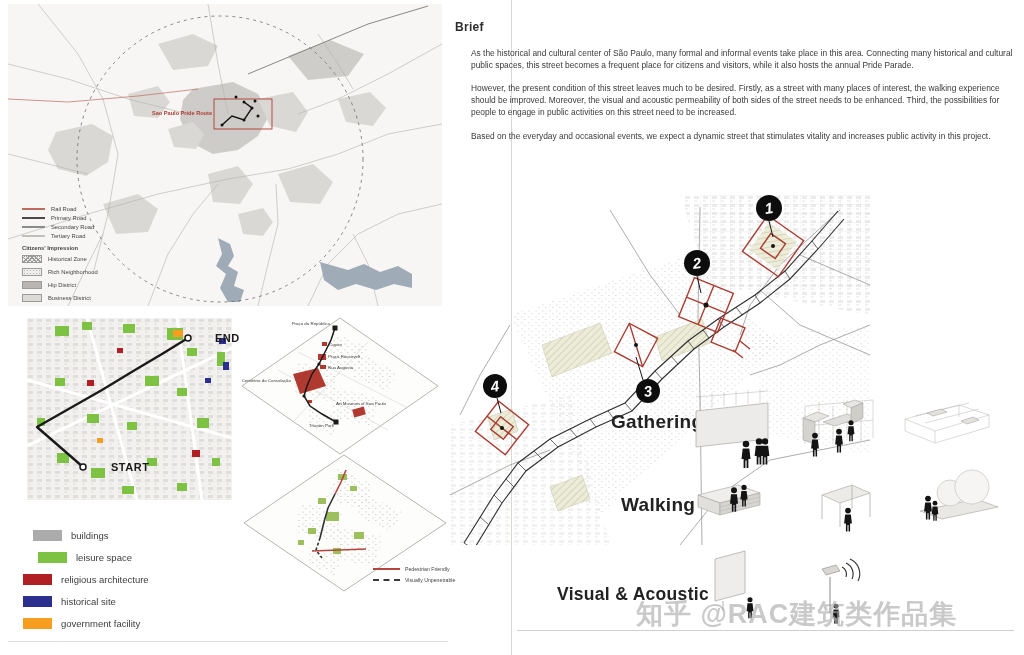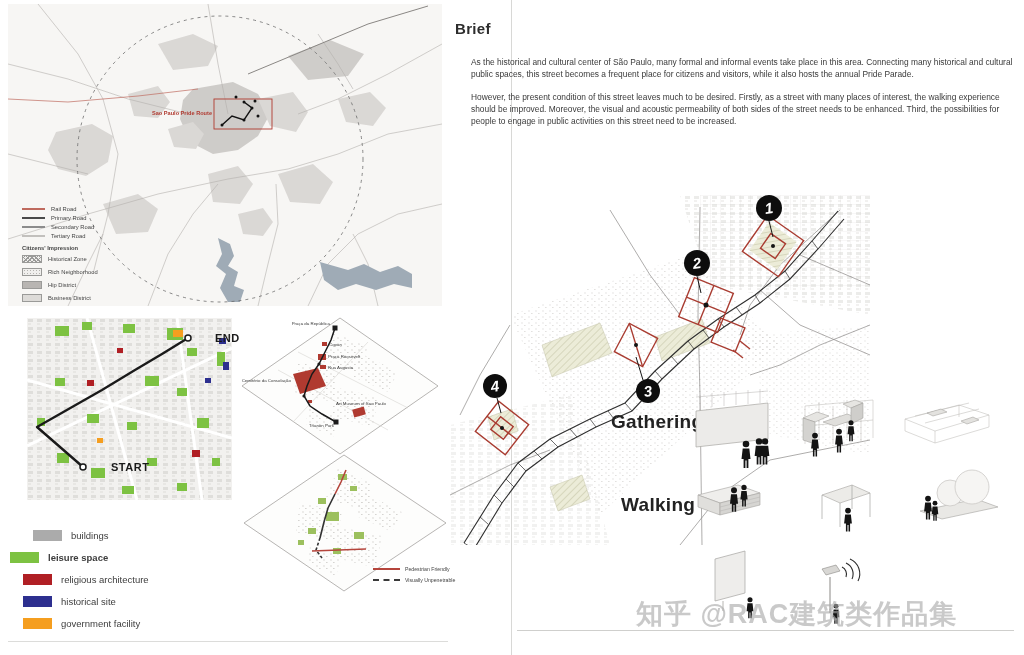--- a/index.html
+++ b/index.html
@@ -4,21 +4,21 @@
 <style>
   html,body{margin:0;padding:0;background:#fff;}
   #page{position:relative;width:1024px;height:655px;background:#fff;overflow:hidden;
         font-family:"Liberation Sans","DejaVu Sans",sans-serif;color:#3c3c3c;}
   .abs{position:absolute;}
   .vline{position:absolute;left:511px;top:0;width:1px;height:655px;background:#d8d8d6;}
   .hrule{position:absolute;height:1px;background:#dcdcda;}
 
   
   #brief{position:absolute;left:455px;top:20px;width:560px;}
-  #brief h1{font-size:15px;font-weight:700;letter-spacing:.3px;color:#2d2d2d;margin:0 0 20px 0;}
+  #brief h1{font-size:12px;font-weight:700;letter-spacing:.3px;color:#2d2d2d;margin:0 0 14px 0;}
   #brief p{font-size:8.4px;line-height:11.7px;margin:0 0 12px 16px;color:#3a3a3a;}
 
   
   .lg-row{position:absolute;display:flex;align-items:center;gap:6px;}
   .lg-line{width:23px;height:1.5px;}
   .lg-lbl{font-size:5.8px;color:#444;white-space:nowrap;}
   .lg-title{position:absolute;font-size:5.8px;color:#444;font-weight:700;}
   .lg-swatch{width:20px;height:8px;border:.5px solid #9a9a98;box-sizing:border-box;}
   [data-pattern="crosshatch"]{background:repeating-linear-gradient(45deg,#9a9a98 0 1px,transparent 1px 3px),
       repeating-linear-gradient(-45deg,#9a9a98 0 1px,transparent 1px 3px),#efeeec;}
@@ -291,41 +291,42 @@
   </div>
   <div class="pm-row" style="left:373px;top:577px;">
     <div class="pm-dash" style="border-top-color: rgb(58, 58, 58);"></div>
     <div class="pm-lbl">Visually Unpenetrable</div>
   </div>
 
   <div class="bl-row" style="left:33px;top:530px;">
     <div class="bl-swatch" style="background-color: rgb(171, 171, 171);"></div>
     <div class="bl-lbl">buildings</div>
   </div>
-  <div class="bl-row" style="left:10px;top:552px;font-weight:bold;">
+  <div class="bl-row" style="left:38px;top:552px;">
     <div class="bl-swatch" style="background-color: rgb(125, 194, 66);"></div>
     <div class="bl-lbl">leisure space</div>
   </div>
   <div class="bl-row" style="left:23px;top:574px;">
     <div class="bl-swatch" style="background-color: rgb(176, 31, 36);"></div>
     <div class="bl-lbl">religious architecture</div>
   </div>
   <div class="bl-row" style="left:23px;top:596px;">
     <div class="bl-swatch" style="background-color: rgb(45, 47, 143);"></div>
     <div class="bl-lbl">historical site</div>
   </div>
   <div class="bl-row" style="left:23px;top:618px;">
     <div class="bl-swatch" style="background-color: rgb(245, 158, 31);"></div>
     <div class="bl-lbl">government facility</div>
   </div>
 
   <div id="brief">
     <h1>Brief</h1>
     <p>As the historical and cultural center of São Paulo, many formal and informal events take place in this area. Connecting  many historical and cultural public spaces, this street becomes a frequent place for citizens and visitors, while it also hosts the annual Pride Parade.</p>
     <p>However, the present condition of this street leaves much to be desired. Firstly, as a street with many places of interest, the walking experience should be improved. Moreover, the visual and acoustic permeability of both sides of the street needs to be enhanced. Third, the possibilities for people to engage in public activities on this street need to be increased.</p>
+    <p>Based on the everyday and occasional events, we expect a dynamic street that stimulates vitality and increases public activity in this project.</p>
   </div>
 
   <svg class="abs" style="left:450px;top:195px;" width="420" height="350" viewBox="0 0 420 350">
     <g>
       <polygon points="230,0 420,0 420,120 260,90" fill="url(#blocks)" opacity=".55"></polygon>
       <polygon points="60,120 240,60 330,150 150,320" fill="url(#specks)" opacity=".6"></polygon>
       <polygon points="0,230 120,200 160,350 0,350" fill="url(#blocks)" opacity=".4"></polygon>
       <polygon points="300,140 420,130 420,260 320,240" fill="url(#specks)" opacity=".5"></polygon>
       <rect x="250" y="0" width="170" height="95" fill="url(#grid)" opacity=".5"></rect>
     </g>
@@ -426,20 +427,21 @@
       </g>
       <g>
         <circle cx="45" cy="191" r="12" fill="#0d0d0d"></circle>
         <text x="45" y="191" dy=".36em" transform="rotate(-8 45 191)">4</text>
       </g>
     </g>
   </svg>
 
   <div id="lbl-gathering" class="sec-lbl">Gathering</div>
   <div id="lbl-walking" class="sec-lbl">Walking</div>
+  <div id="lbl-va" class="sec-lbl">Visual &amp; Acoustic</div>
 
   <svg class="abs" style="left:690px;top:385px;" width="334" height="255" viewBox="0 0 334 255">
 
     <g transform="translate(6,14)">
       <g stroke="#b5b3b0" stroke-width=".5">
         <line x1="4" y1="10" x2="4" y2="-4"></line>
           <line x1="16" y1="8" x2="16" y2="-6"></line>
         <line x1="28" y1="7" x2="28" y2="-7"></line>
           <line x1="40" y1="6" x2="40" y2="-8"></line>
         <line x1="52" y1="5" x2="52" y2="-9"></line>

